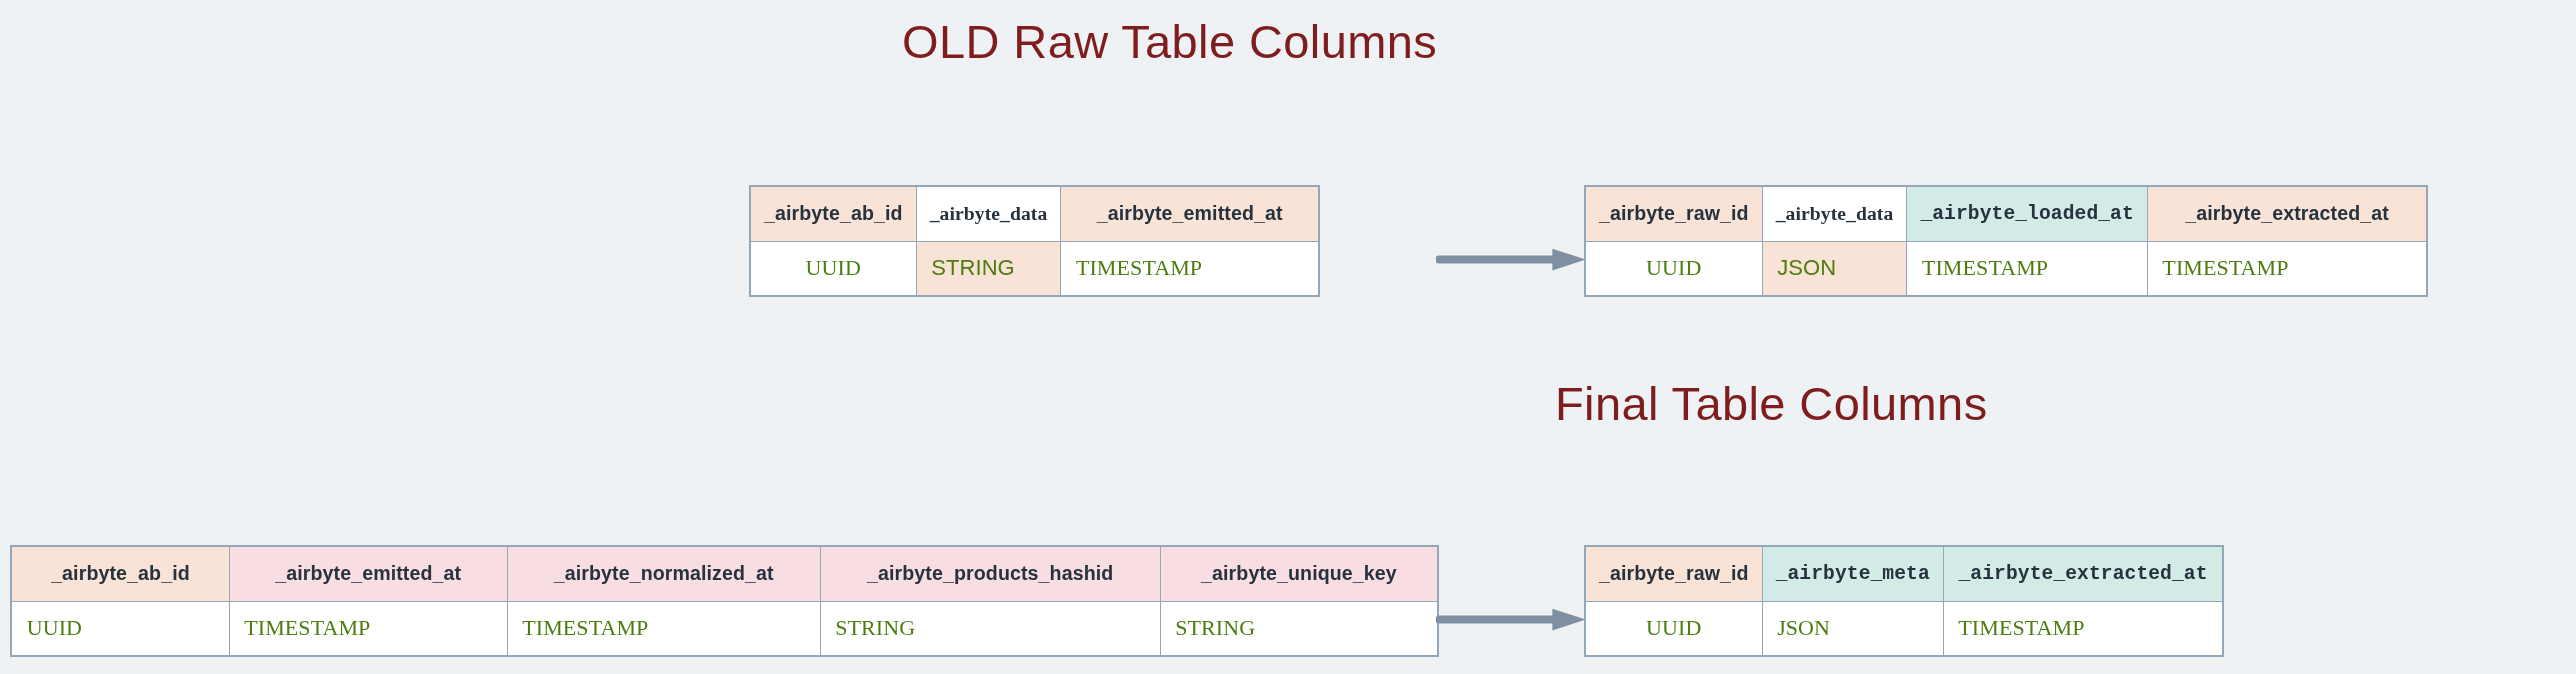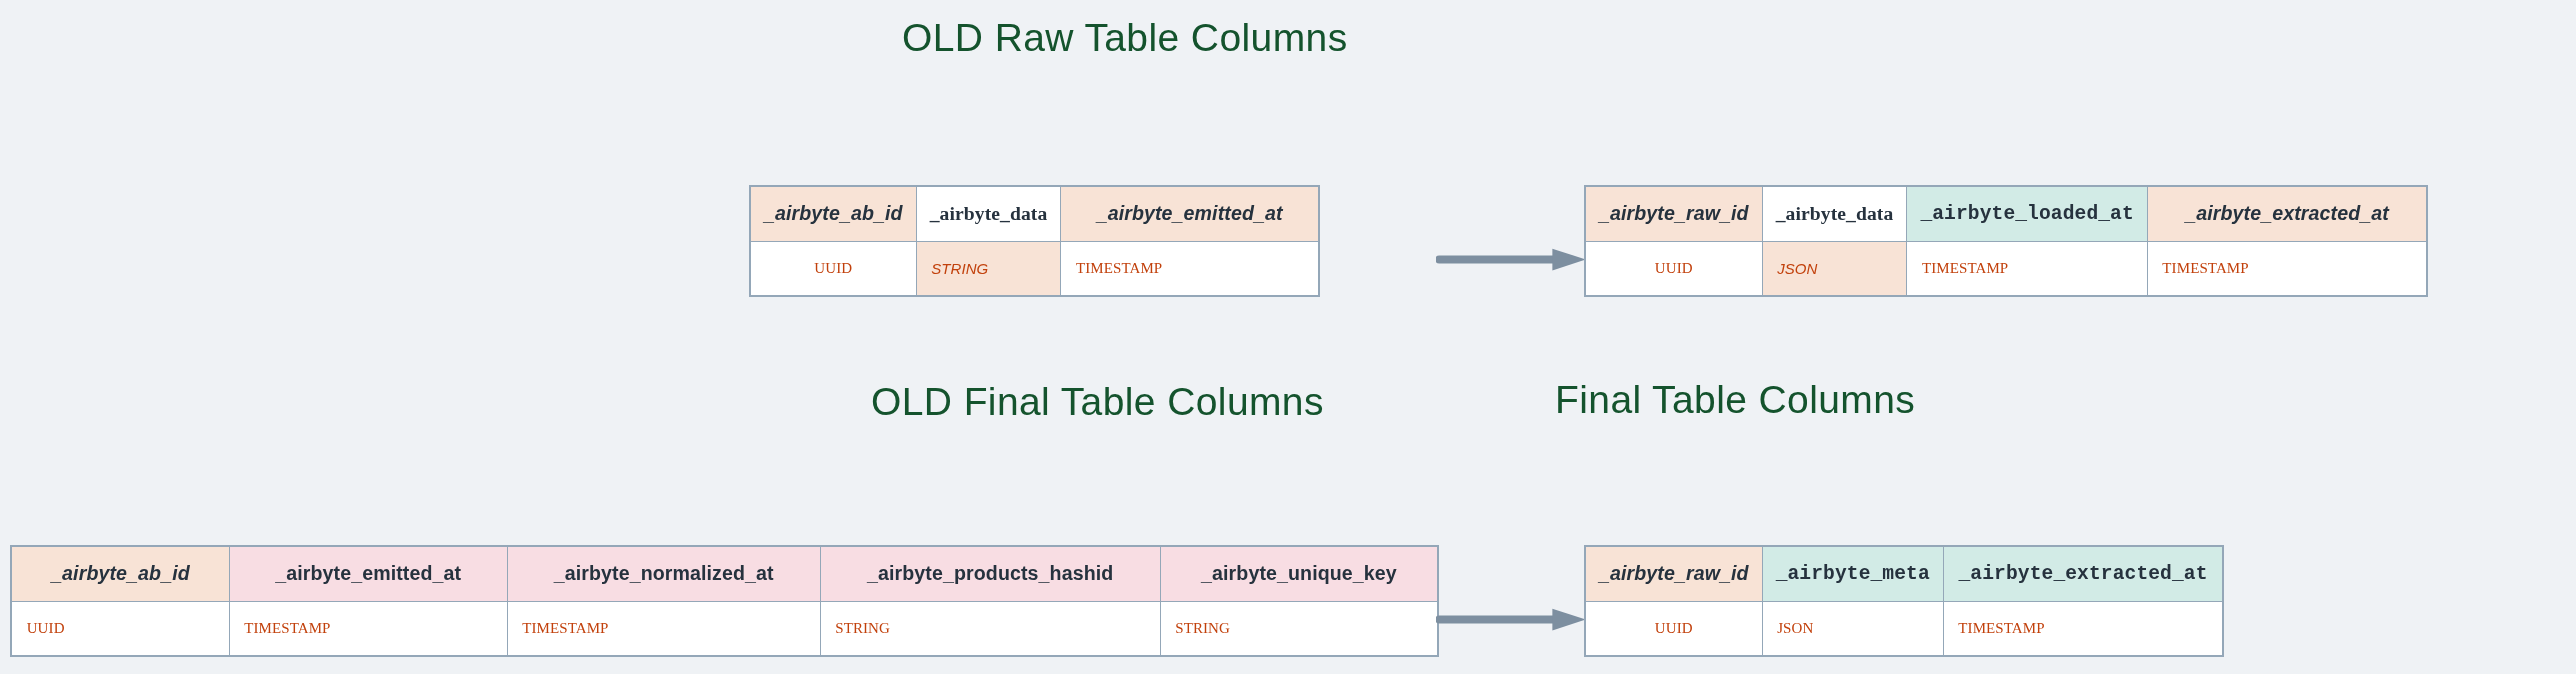--- a/index.html
+++ b/index.html
@@ -21,24 +21,24 @@
   .canvas {
     position: relative;
     width: 2576px;
     height: 675px;
   }
 
   
   .title {
     position: absolute;
     font-family: "Liberation Sans", sans-serif;
-    font-size: 39px;
+    font-size: 47px;
     font-weight: 400;
     letter-spacing: 0.4px;
-    color: #14532d;
+    color: #7f1d1d;
     white-space: nowrap;
     line-height: 1;
   }
 
   #title-old-raw   { left: 902px; top: 17.5px; }
   #title-raw       { left: 1604px; top: 16px; }
   #title-old-final { left: 871px; top: 382px; }
   #title-final     { left: 1555px; top: 380px; }
 
   
@@ -61,33 +61,33 @@
   .tbl .hd {
     font-size: 19.6px;
     font-weight: 700;
     text-align: center;
     color: #26323E;
     padding: 0 13px;
     letter-spacing: 0.1px;
   }
 
   .tbl .dt {
-    font-size: 15px;
+    font-size: 22px;
     font-weight: 400;
     text-align: left;
-    color: #c2410c;
+    color: #4d7c0f;
     padding: 0 14.5px;
     letter-spacing: 0.1px;
     margin-left: 24px;
   }
 
   .tbl .dt.ctr { text-align: center; }
 
   
-  .f-peach { background: #F8E3D6 !important; font-style: italic; }
+  .f-peach { background: #F8E3D6 !important; }
   .f-mint  { background: #D2EBE6 !important; font-family: Liberation Mono, monospace; }
   .f-pink  { background: #F8DDE3 !important; }
   .f-white { background: #FFFFFF !important; font-family: Liberation Serif, serif; }
 
   
   #tbl-old-raw   { left: 749px; top: 185px;  }
   #tbl-raw       { left: 1584px; top: 185px;  }
   #tbl-old-final { left: 10.2px;   top: 545px;  }
   #tbl-final     { left: 1584px; top: 545px;  }
 
@@ -101,21 +101,20 @@
   #arrow-final { left: 1436px; top: 605px; }
 </style>
 </head>
 <body style="background: rgb(239, 242, 245);">
 
 <div class="canvas">
 
   <div class="title" id="title-old-raw">OLD Raw Table Columns</div>
 
 
-  <div class="title" id="title-old-final">OLD Final Table Columns</div>
 
   <div class="title" id="title-final">Final Table Columns</div>
 
   <table class="tbl" id="tbl-old-raw">
     <tbody>
       <tr>
         <td class="hd f-peach" style="width:131px">_airbyte_ab_id</td>
         <td class="hd f-white" style="width:125px">_airbyte_data</td>
         <td class="hd f-peach" style="width:258px">_airbyte_emitted_at</td>
       </tr>

